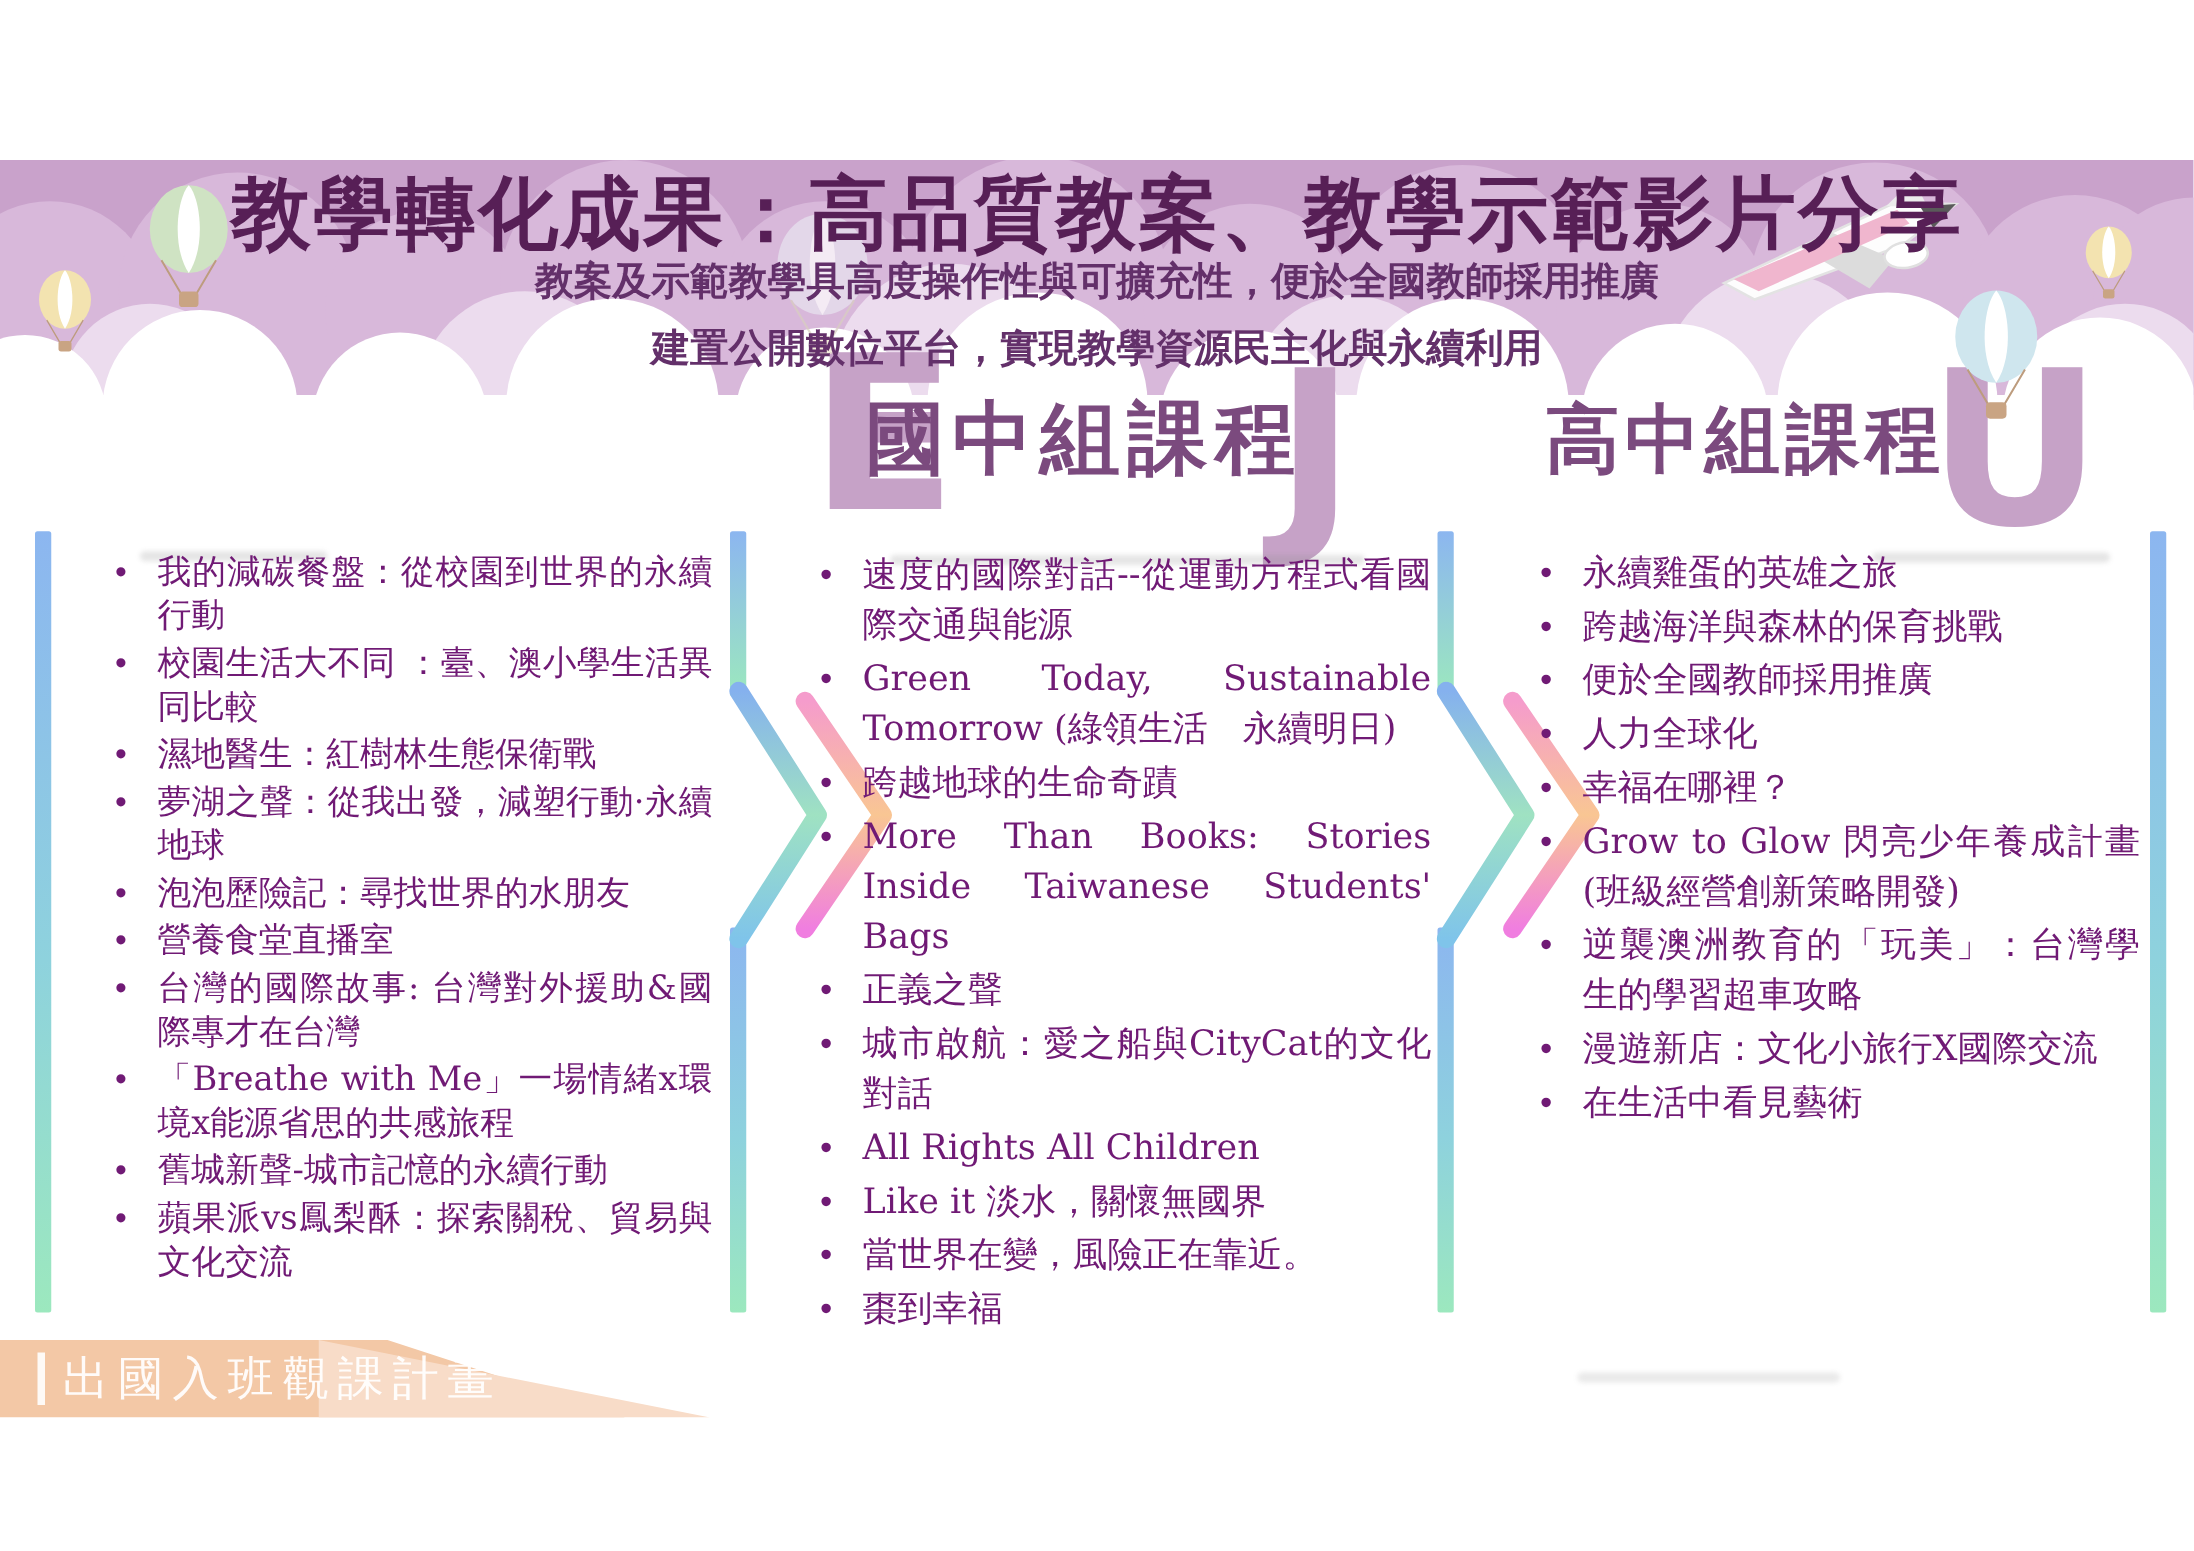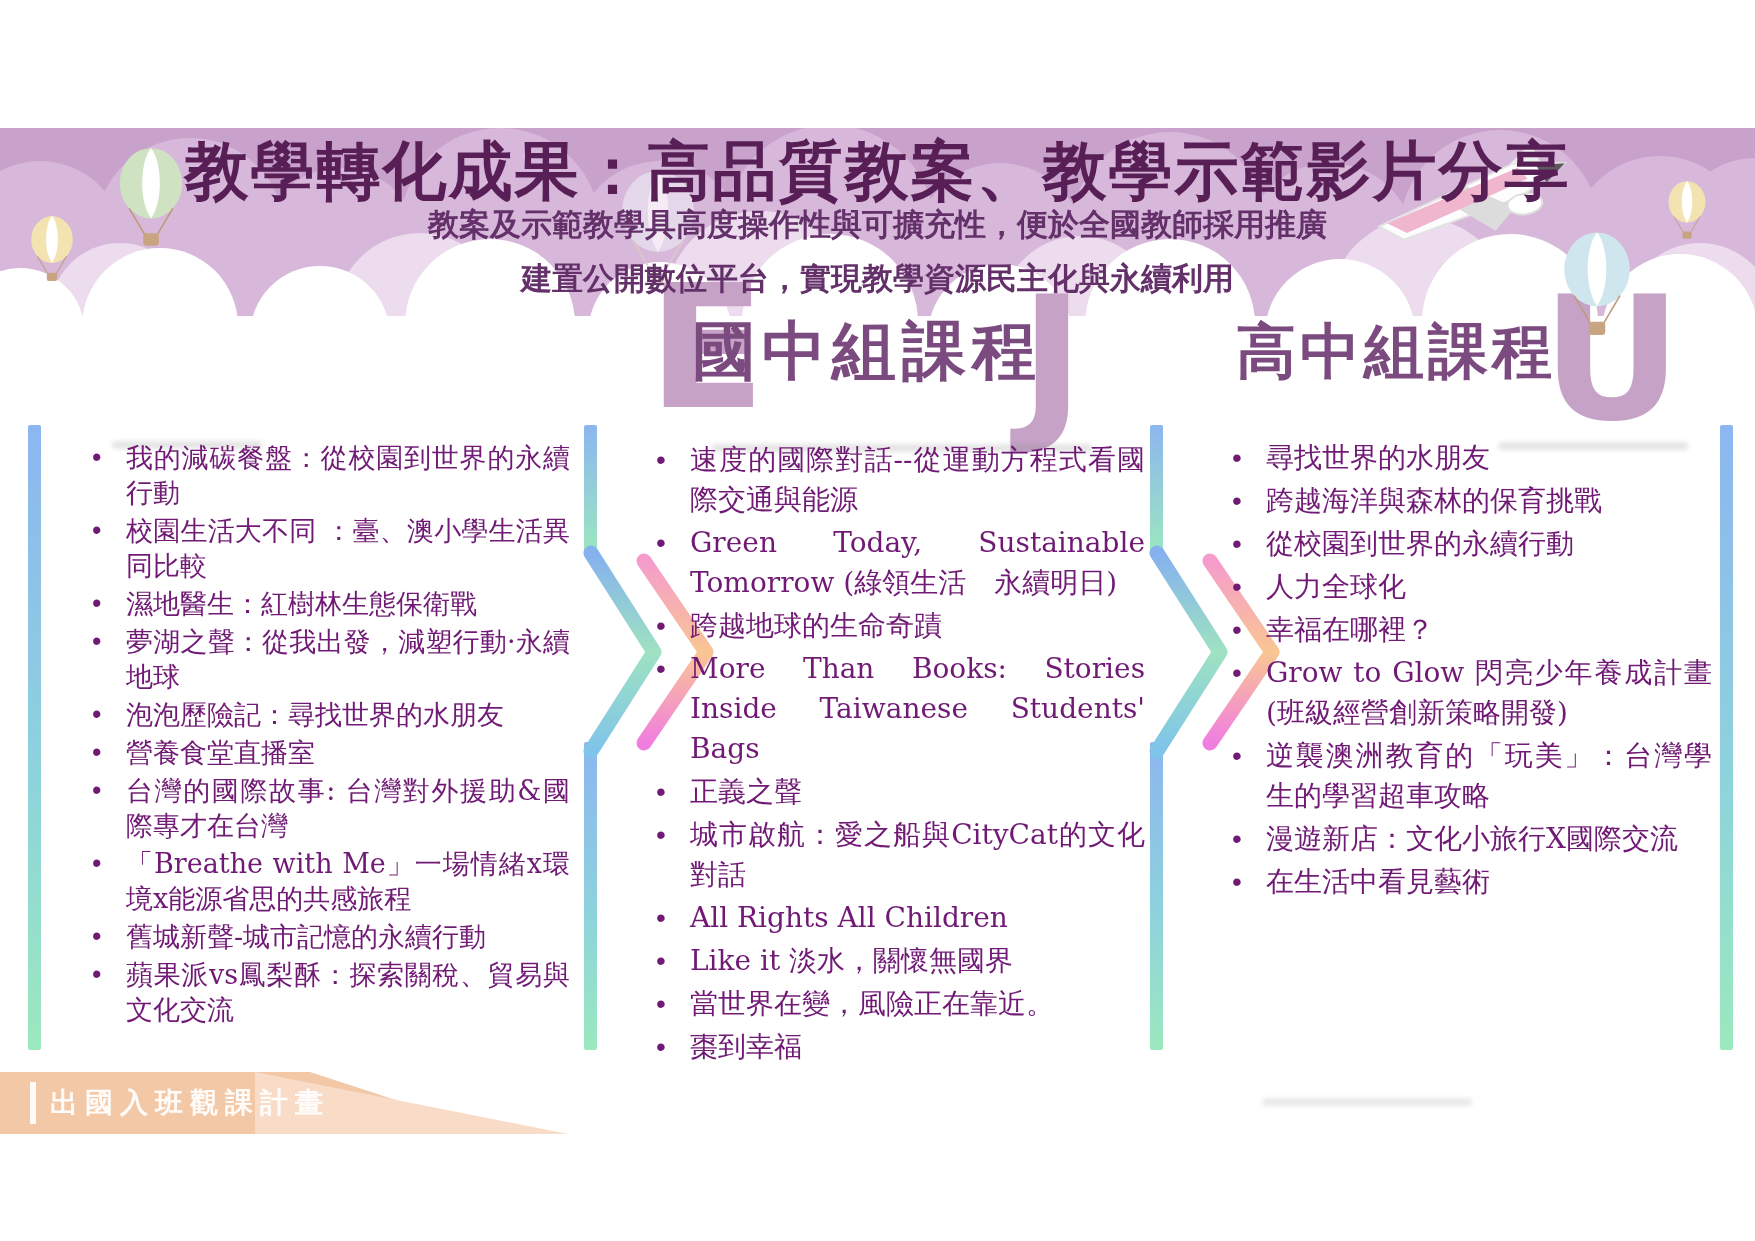--- a/index.html
+++ b/index.html
@@ -73,22 +73,22 @@
   
   .ghost {
     position:absolute; height:8px; background:#8a8a8a; opacity:.22;
     filter:blur(2px); border-radius:4px; z-index:1;
   }
 
   
   .footer-svg { position:absolute; left:0; top:1072px; z-index:2; }
   .footer-label {
     position:absolute; left:30px; top:1082px; z-index:3;
-    font-family:"DejaVu Serif","Liberation Serif",serif; font-weight:700;
-    font-size:28px; line-height:42px; color:rgba(255,255,255,.93);
+    font-family:"DejaVu Serif","Liberation Serif",serif; font-weight:400;
+    font-size:37px; line-height:42px; color:rgba(255,255,255,.93);
     letter-spacing:7px; border-left:6px solid rgba(255,255,255,.9);
     padding-left:14px; white-space:nowrap;
   }
 </style>
 </head>
 <body>
 
 <div class="page">
 
   <div class="band">
@@ -248,23 +248,23 @@
     <div class="course-item">More Than Books: Stories Inside Taiwanese Students' Bags</div>
     <div class="course-item">正義之聲</div>
     <div class="course-item">城市啟航：愛之船與CityCat的文化對話</div>
     <div class="course-item">All Rights All Children</div>
     <div class="course-item">Like it 淡水，關懷無國界</div>
     <div class="course-item">當世界在變，風險正在靠近。</div>
     <div class="course-item">棗到幸福</div>
   </div>
 
   <div class="course-list list3">
-    <div class="course-item">尋找世界的水朋友</div>
+    <div class="course-item">永續雞蛋的英雄之旅</div>
     <div class="course-item">跨越海洋與森林的保育挑戰</div>
-    <div class="course-item">從校園到世界的永續行動</div>
+    <div class="course-item">便於全國教師採用推廣</div>
     <div class="course-item">人力全球化</div>
     <div class="course-item">幸福在哪裡？</div>
     <div class="course-item">Grow to Glow 閃亮少年養成計畫 (班級經營創新策略開發)</div>
     <div class="course-item">逆襲澳洲教育的「玩美」：台灣學生的學習超車攻略</div>
     <div class="course-item">漫遊新店：文化小旅行X國際交流</div>
     <div class="course-item">在生活中看見藝術</div>
   </div>
 
   <svg class="footer-svg" width="620" height="62" viewBox="0 0 620 62">
     <polygon points="0,0 310,0 500,62 0,62" fill="#f3c8a6"></polygon>

